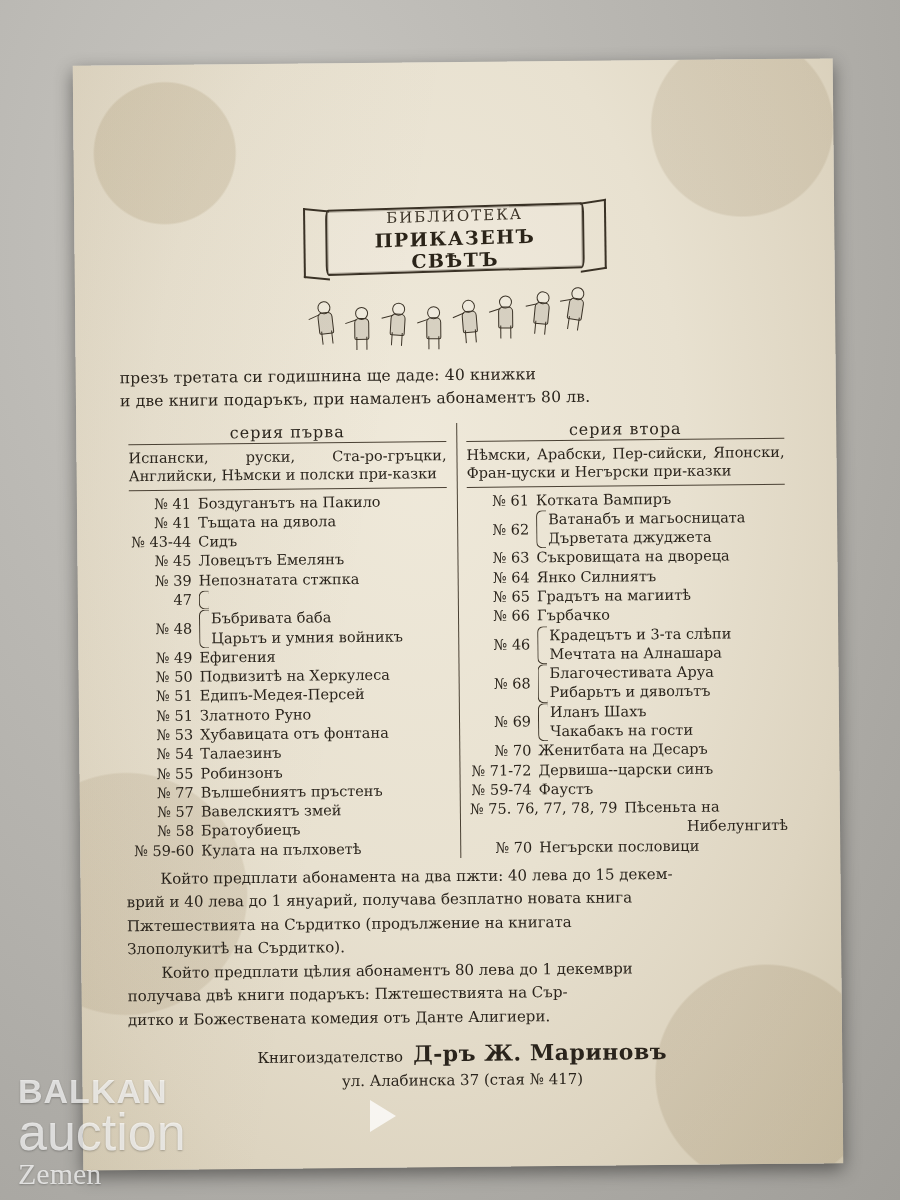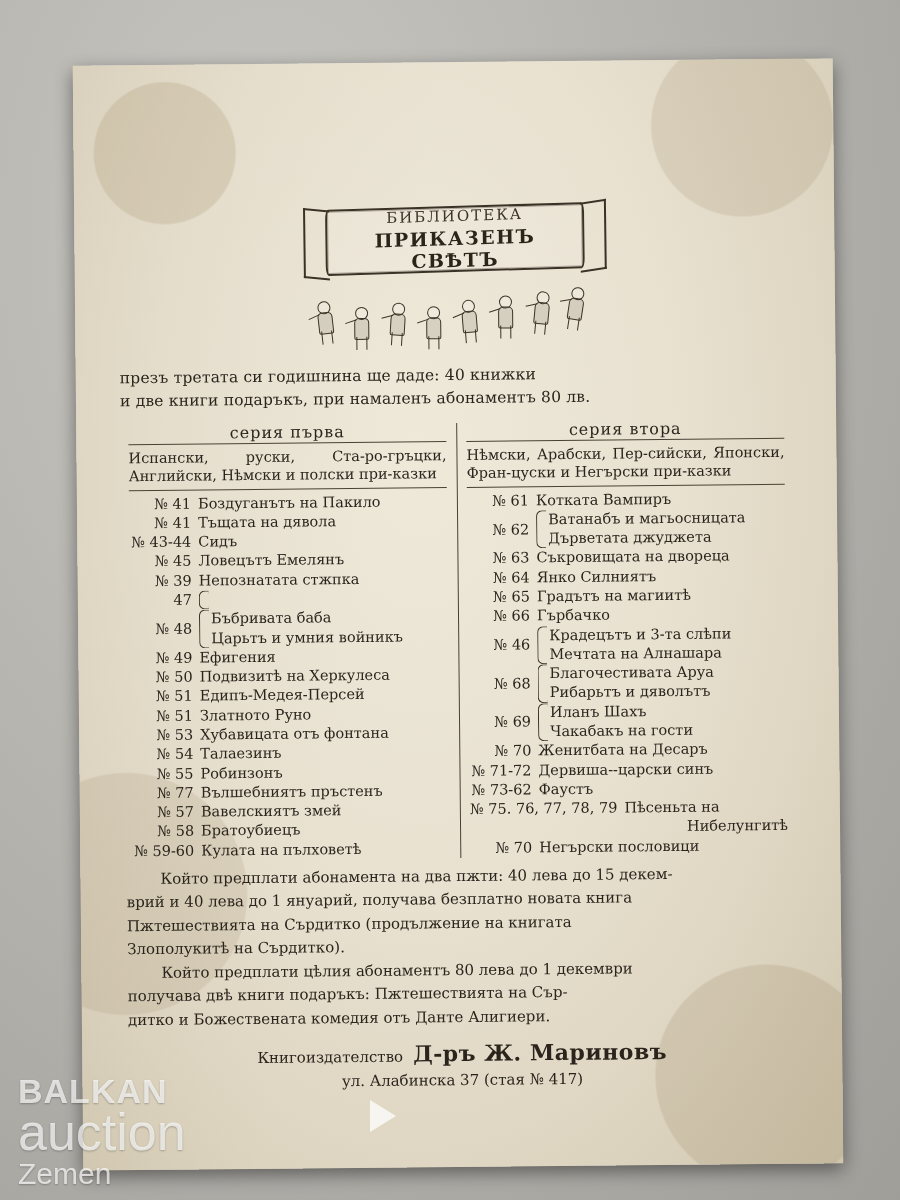--- a/index.html
+++ b/index.html
@@ -273,21 +273,21 @@
     left: 18px;
     bottom: 10px;
     z-index: 5;
     pointer-events: none;
     color: rgba(255,255,255,.72);
     font-family: "Liberation Sans", sans-serif;
     text-shadow: 0 1px 2px rgba(0,0,0,.25);
   }
   .wm .w1 { font-size: 34px; font-weight: bold; letter-spacing: 1px; line-height: 1; }
   .wm .w2 { font-size: 52px; line-height: .95; font-weight: normal; text-align: right; }
-  .wm .w3 { font-size: 30px; line-height: 1.1; }
+  .wm .w3 { font-size: 30px; line-height: 1.1; font-family: Liberation Serif, serif; }
   .wm .play {
     position: absolute;
     left: 352px;
     bottom: 58px;
     width: 0; height: 0;
     border-left: 26px solid rgba(255,255,255,.75);
     border-top: 16px solid transparent;
     border-bottom: 16px solid transparent;
   }
 </style>
@@ -519,21 +519,21 @@
 
           <li>
               <span class="num">№ 70</span>
               <span class="ttl">Женитбата на Десаръ</span>
             </li>
           <li>
               <span class="num">№ 71-72</span>
               <span class="ttl">Дервиша--царски синъ</span>
             </li>
           <li>
-              <span class="num">№ 73-62</span>
+              <span class="num">№ 59-74</span>
               <span class="ttl">Фаустъ</span>
             </li>
           <li>
               <span class="num">№ 75. 76, 77, 78, 79</span>
               <span class="ttl">Пѣсеньта на</span>
             </li>
           <li style="justify-content:flex-end">
               <span class="ttl" style="flex:0 0 auto">Нибелунгитѣ</span>
             </li>
           <li>

